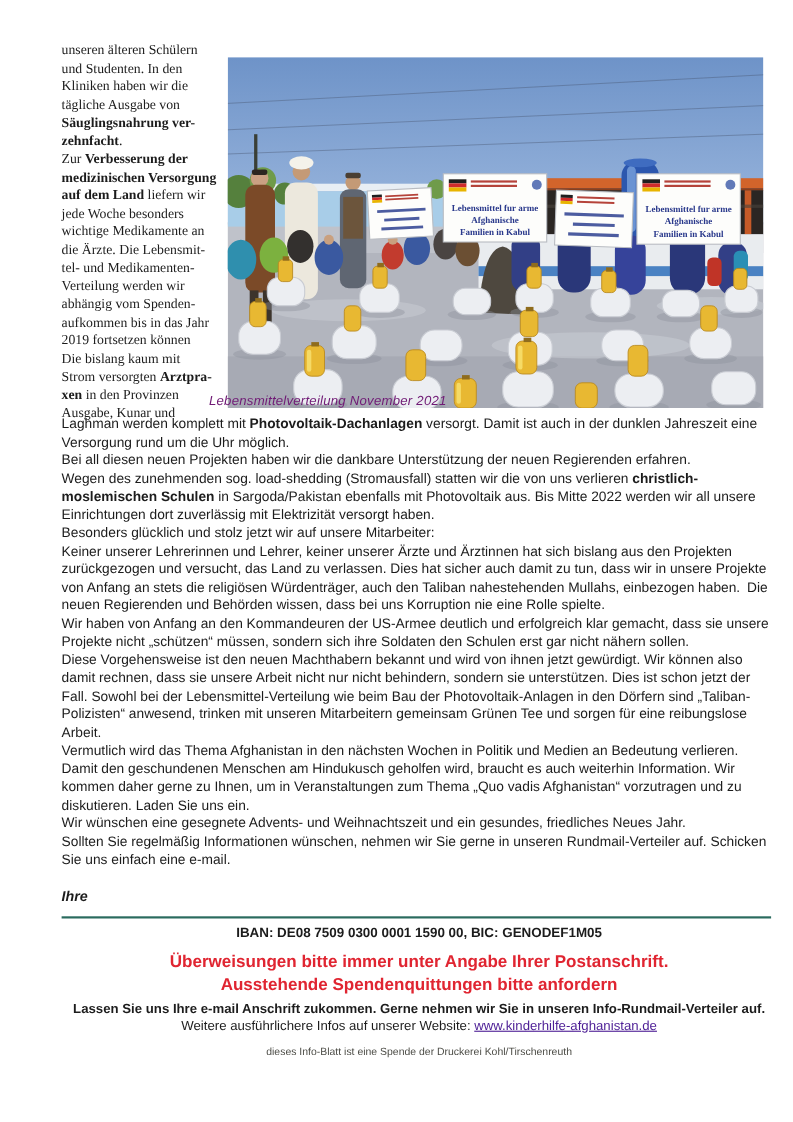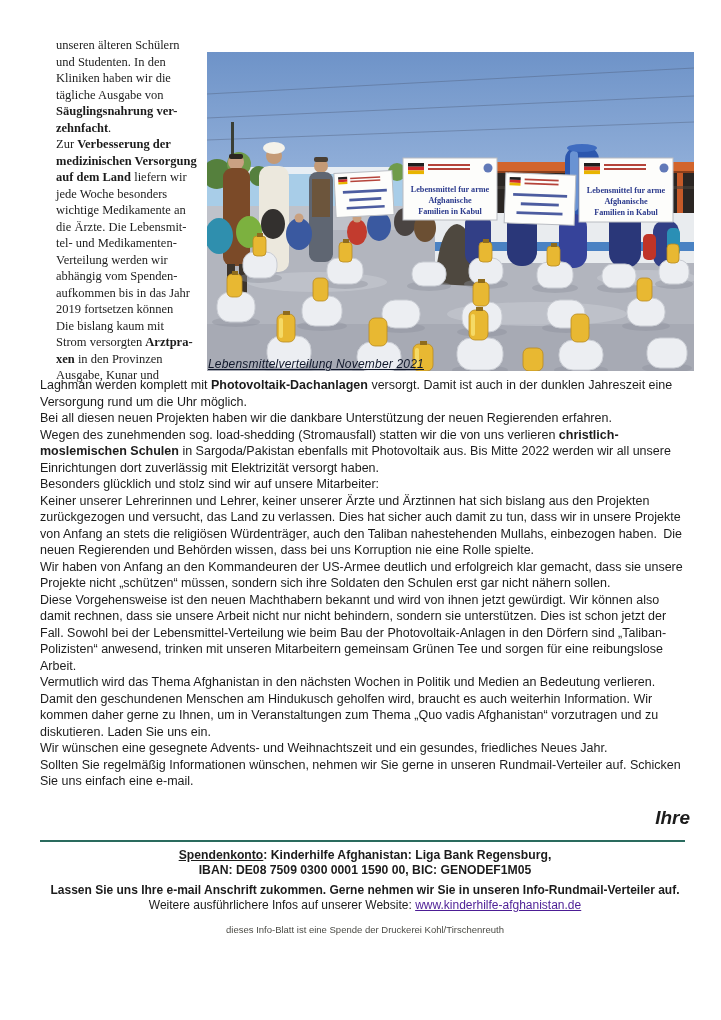--- a/index.html
+++ b/index.html
@@ -9,26 +9,26 @@
     font-family:"Liberation Sans", sans-serif; color:#1c1c1c;
   }
   .b { font-weight:700; }
   .left-col {
     position:absolute; left:56px; top:37px; width:160px;
     font-size:12.5px; line-height:16.5px; white-space:pre-line;font-family:Liberation Serif, serif;
   }
   .photo-fig { position:absolute; left:191px; top:36px; width:487px; height:379px; margin:16px; }
   .photo-fig svg { display:block; }
   .caption {
-    position:absolute; left:208px; top:357px; font-style:italic;
-    font-size:12px; color:#0f172a; letter-spacing:.2px;text-decoration:underline;
+    position:absolute; left:190px; top:357px; font-style:italic;
+    font-size:12px; color:#701a75; letter-spacing:.2px;
   }
-  .content { position:absolute; left:40px; top:377px; width:650px; }
+  .content { position:absolute; left:56px; top:377px; width:650px; }
   .content p { margin:0; font-size:12.5px; line-height:16.5px; }
-  .sig { text-align:right; font-weight:700; font-style:italic; font-size:19px; }
+  .sig { text-align:left; font-weight:700; font-style:italic; font-size:13px; }
   .sig1 { margin-top:17px; }
   .sig2 { margin-top:17px; }
   .divider { border:none; border-top:2px solid #2a6b5e; margin:11px 5px 0 0; }
   .donation { margin-top:6px; text-align:center; font-weight:700; font-size:12.2px; line-height:15.5px; }
   .donation .ul { text-decoration:underline; }
   .notice { margin-top:8px; text-align:center; font-weight:700; font-size:15.5px; line-height:21px; color:#e02531; }
   .foot-bold { margin-top:4px; text-align:center; font-weight:700; font-size:12px; line-height:15px; }
   .foot-reg { text-align:center; font-size:12px; line-height:15px; }
   .foot-reg a { color:#4c1d95; text-decoration:underline; }
   .credit { margin-top:11px; text-align:center; font-size:9.5px; color:#4c4c46; }
@@ -308,37 +308,40 @@
       </g>
     </svg>
   </figure>
 
   <div class="caption">Lebensmittelverteilung November 2021</div>
 
   <div class="content">
     <p><span>Laghman werden komplett mit </span><span class="b">Photovoltaik-Dachanlagen</span><span> versorgt. Damit ist auch in der dunklen Jahreszeit eine Versorgung rund um die Uhr möglich.</span></p>
     <p><span>Bei all diesen neuen Projekten haben wir die dankbare Unterstützung der neuen Regierenden erfahren.</span></p>
     <p><span>Wegen des zunehmenden sog. load-shedding (Stromausfall) statten wir die von uns verlieren </span><span class="b">christlich-moslemischen Schulen</span><span> in Sargoda/Pakistan ebenfalls mit Photovoltaik aus. Bis Mitte 2022 werden wir all unsere Einrichtungen dort zuverlässig mit Elektrizität versorgt haben.</span></p>
-    <p><span>Besonders glücklich und stolz sind wir auf unsere Mitarbeiter:</span></p>
+    <p><span>Besonders glücklich und stolz jetzt wir auf unsere Mitarbeiter:</span></p>
     <p><span>Keiner unserer Lehrerinnen und Lehrer, keiner unserer Ärzte und Ärztinnen hat sich bislang aus den Projekten zurückgezogen und versucht, das Land zu verlassen. Dies hat sicher auch damit zu tun, dass wir in unsere Projekte von Anfang an stets die religiösen Würdenträger, auch den Taliban nahestehenden Mullahs, einbezogen haben. Die neuen Regierenden und Behörden wissen, dass bei uns Korruption nie eine Rolle spielte.</span></p>
     <p><span>Wir haben von Anfang an den Kommandeuren der US-Armee deutlich und erfolgreich klar gemacht, dass sie unsere Projekte nicht „schützen“ müssen, sondern sich ihre Soldaten den Schulen erst gar nicht nähern sollen.</span></p>
     <p><span>Diese Vorgehensweise ist den neuen Machthabern bekannt und wird von ihnen jetzt gewürdigt. Wir können also damit rechnen, dass sie unsere Arbeit nicht nur nicht behindern, sondern sie unterstützen. Dies ist schon jetzt der Fall. Sowohl bei der Lebensmittel-Verteilung wie beim Bau der Photovoltaik-Anlagen in den Dörfern sind „Taliban-Polizisten“ anwesend, trinken mit unseren Mitarbeitern gemeinsam Grünen Tee und sorgen für eine reibungslose Arbeit.</span></p>
     <p><span>Vermutlich wird das Thema Afghanistan in den nächsten Wochen in Politik und Medien an Bedeutung verlieren. Damit den geschundenen Menschen am Hindukusch geholfen wird, braucht es auch weiterhin Information. Wir kommen daher gerne zu Ihnen, um in Veranstaltungen zum Thema „Quo vadis Afghanistan“ vorzutragen und zu diskutieren. Laden Sie uns ein.</span></p>
     <p><span>Wir wünschen eine gesegnete Advents- und Weihnachtszeit und ein gesundes, friedliches Neues Jahr.</span></p>
     <p><span>Sollten Sie regelmäßig Informationen wünschen, nehmen wir Sie gerne in unseren Rundmail-Verteiler auf. Schicken Sie uns einfach eine e-mail.</span></p>
 
     <div class="sig sig1">Ihre</div>
 
     <hr class="divider">
 
     <div class="donation">
-      <div><span class="ul">Spendenkonto</span><span>: Kinderhilfe Afghanistan: Liga Bank Regensburg,</span></div>
       <div>IBAN: DE08 7509 0300 0001 1590 00, BIC: GENODEF1M05</div>
     </div>
 
+    <div class="notice">
+      <div>Überweisungen bitte immer unter Angabe Ihrer Postanschrift.</div>
+      <div>Ausstehende Spendenquittungen bitte anfordern</div>
+    </div>
 
     <div class="foot-bold">Lassen Sie uns Ihre e-mail Anschrift zukommen. Gerne nehmen wir Sie in unseren Info-Rundmail-Verteiler auf.</div>
     <div class="foot-reg"><span>Weitere ausführlichere Infos auf unserer Website: </span><a href="#">www.kinderhilfe-afghanistan.de</a></div>
 
     <div class="credit">dieses Info-Blatt ist eine Spende  der Druckerei Kohl/Tirschenreuth</div>
   </div>
 
 </div>
 
 </body></html>

